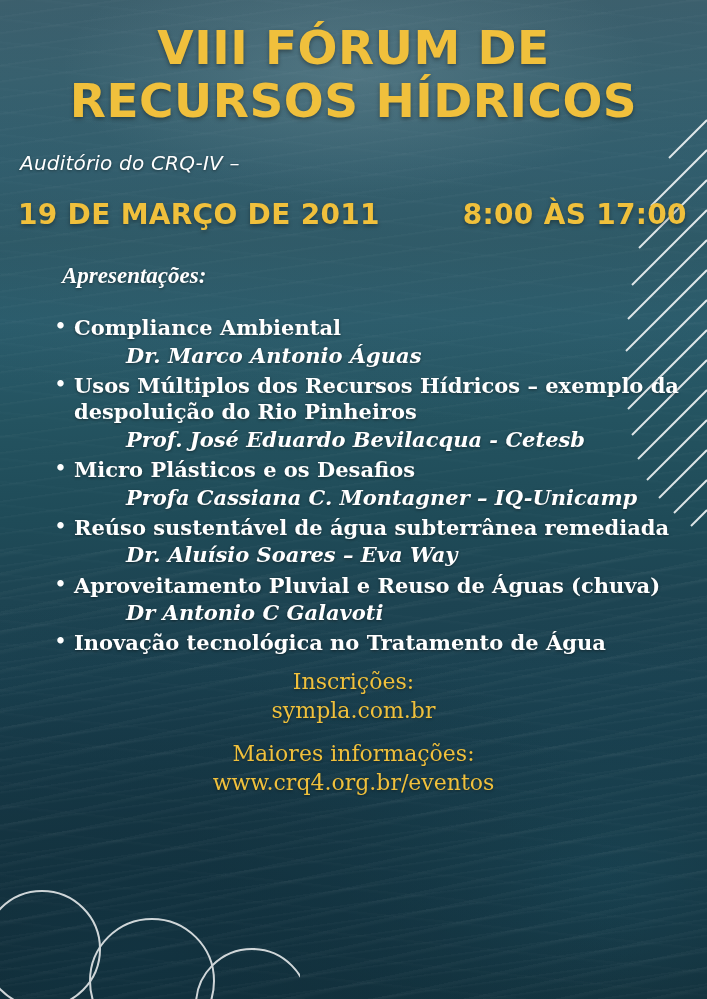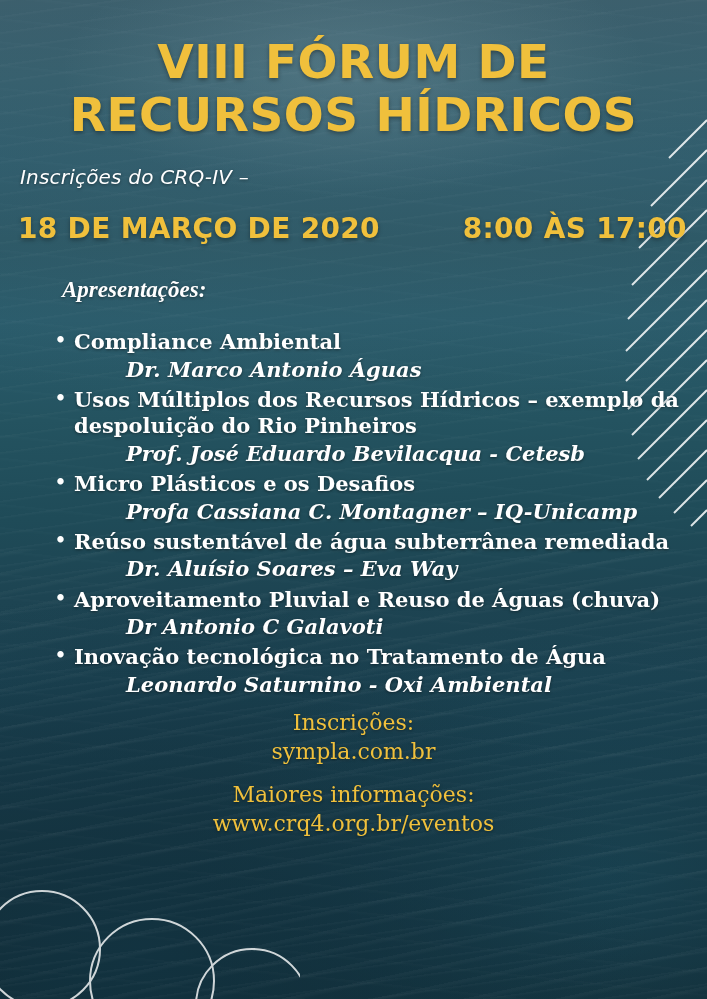--- a/index.html
+++ b/index.html
@@ -97,21 +97,21 @@
   }
 
   .title {
     text-align: center;
     color: #f0c03c;
     font-family: "DejaVu Sans", sans-serif;
     font-weight: bold;
     font-size: 47px;
     line-height: 1.12;
     letter-spacing: 0.5px;
-    padding: 36px 20px 0 20px;
+    padding: 22px 20px 0 20px;
     text-shadow: 0 2px 4px rgba(0,0,0,0.35);
   }
   .title .line2 { display: block; }
 
   .venue {
     margin: 22px 0 0 20px;
     color: #ffffff;
     font-family: "DejaVu Sans", sans-serif;
     font-style: italic;
     font-size: 20px;
@@ -233,25 +233,25 @@
   </div>
 
   <div class="content">
 
     <div class="title">
       <span>VIII FÓRUM DE</span>
       <span class="line2">RECURSOS HÍDRICOS</span>
     </div>
 
     <div class="venue">
-      <div>Inscrições do CRQ-IV –</div>
+      <div>Auditório do CRQ-IV –</div>
     </div>
 
     <div class="datebar">
-      <span class="date">18 DE MARÇO DE 2020</span>
+      <span class="date">19 DE MARÇO DE 2011</span>
       <span class="time">8:00 ÀS 17:00</span>
     </div>
 
     <div class="agenda-heading">Apresentações:</div>
 
     <ul class="talks">
       <li>
         <div class="talk-title">Compliance Ambiental</div>
         <div class="talk-speaker">Dr. Marco Antonio Águas</div>
       </li>
@@ -266,21 +266,20 @@
       <li>
         <div class="talk-title">Reúso sustentável de água subterrânea remediada</div>
         <div class="talk-speaker">Dr. Aluísio Soares – Eva Way</div>
       </li>
       <li>
         <div class="talk-title">Aproveitamento Pluvial e Reuso de  Águas (chuva)</div>
         <div class="talk-speaker">Dr Antonio C Galavoti</div>
       </li>
       <li>
         <div class="talk-title">Inovação tecnológica no Tratamento de Água</div>
-        <div class="talk-speaker">Leonardo Saturnino - Oxi Ambiental</div>
       </li>
     </ul>
 
     <div class="footer">
       <div class="block">
         <span class="label">Inscrições:</span>
         <span class="value">sympla.com.br</span>
       </div>
       <div class="block">
         <span class="label">Maiores informações:</span>

